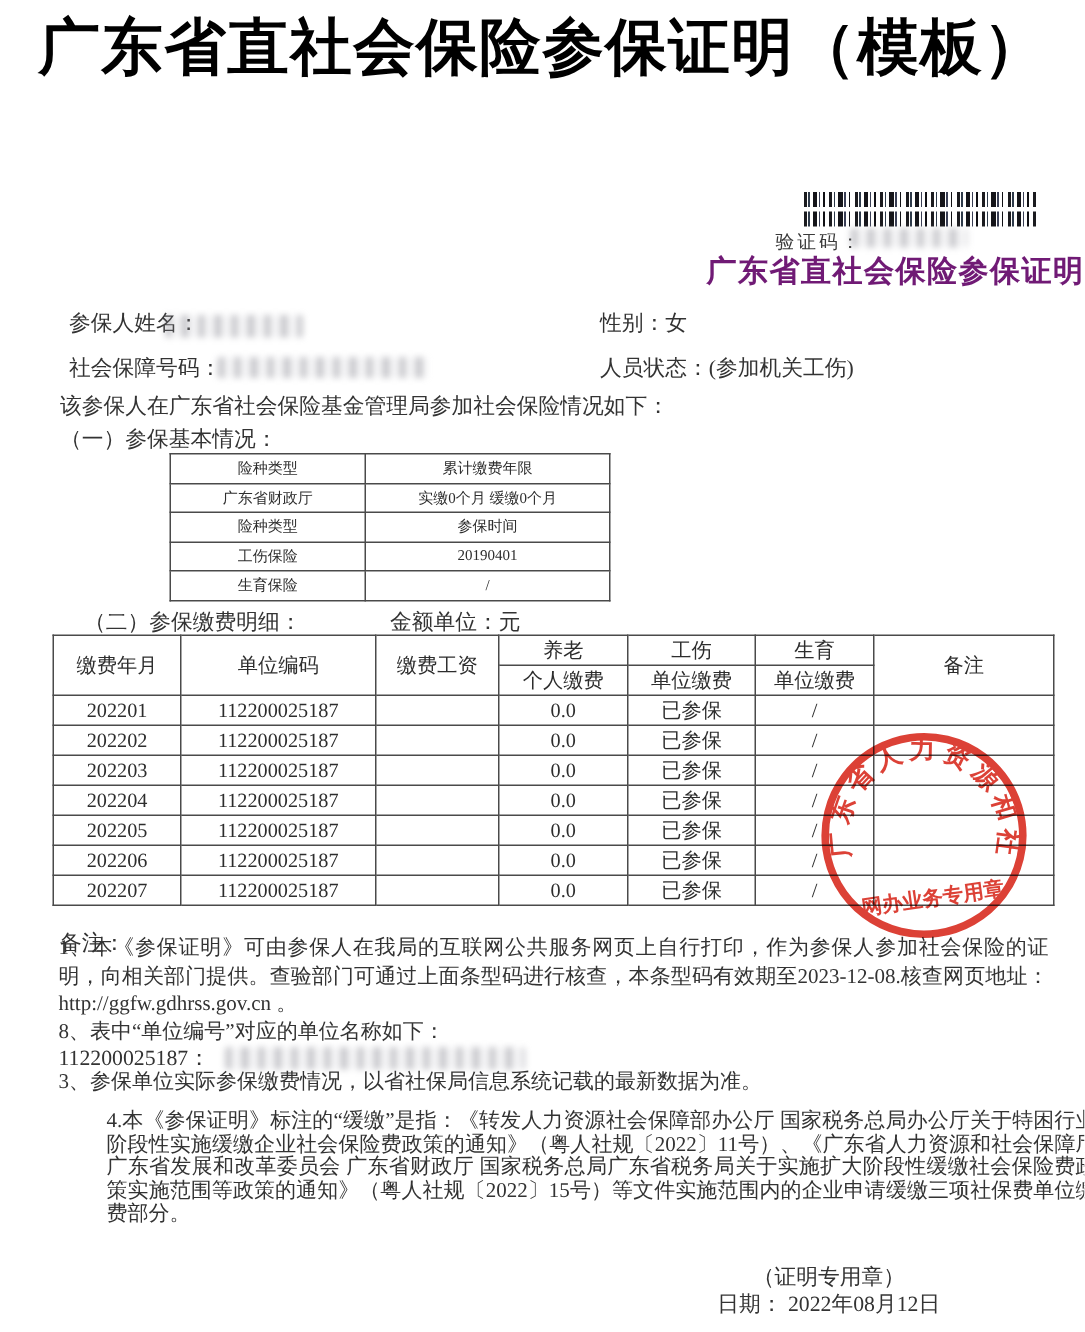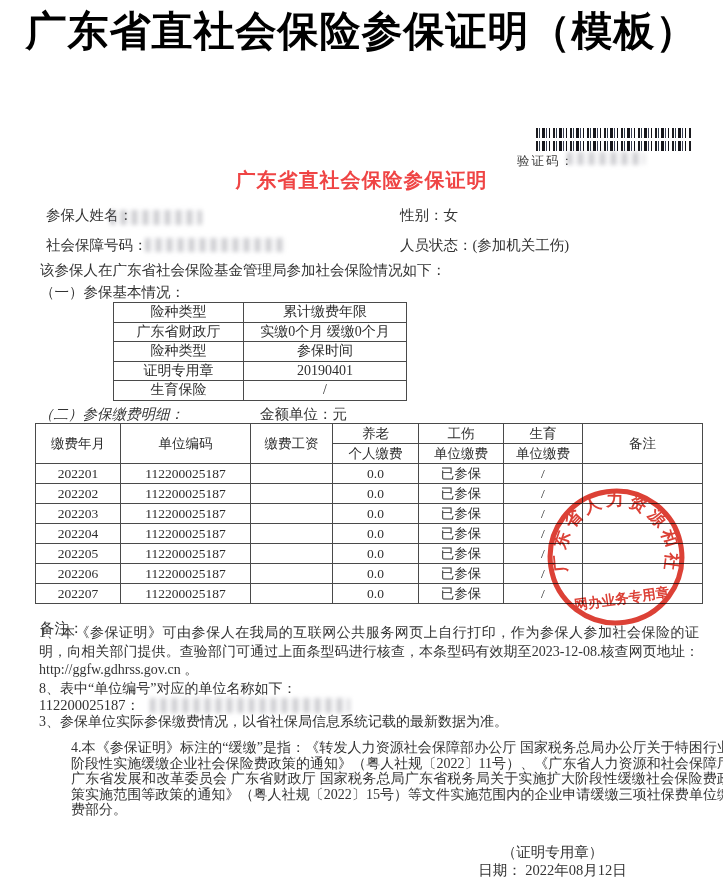--- a/index.html
+++ b/index.html
@@ -16,28 +16,28 @@
   }
   .barcode {
     position:absolute; left:536px; width:156px; height:10px;
     background:repeating-linear-gradient(90deg,
       #1b1b1f 0 2px, #fff 2px 3px, #2e3a4a 3px 4px, #fff 4px 6px,
       #15151a 6px 9px, #fff 9px 10px, #3a3f55 10px 11px, #fff 11px 13px,
       #101014 13px 14px, #fff 14px 17px);
   }
   .bc1 { top:128px; } .bc2 { top:141px; }
   .verify-line { position:absolute; left:517px; top:153px; font-size:12.5px; color:#3a3a3a; letter-spacing:2px; }
-  .doc-title { position:absolute; top:167px; left:0; right:0; text-align:center; font-size:20px; font-weight:bold; color:#ef4444; letter-spacing:1px; }
+  .doc-title { position:absolute; top:167px; left:0; right:0; text-align:right; font-size:20px; font-weight:bold; color:#701a75; letter-spacing:1px; }
   .tline { position:absolute; font-size:14.5px; color:#333; white-space:nowrap; }
   .redact { position:absolute; border-radius:2px; filter:blur(2px);
     background:repeating-linear-gradient(90deg, rgba(125,125,135,.40) 0 5px, rgba(190,190,200,.12) 5px 11px); }
   table { border-collapse:collapse; }
   th, td { border:1px solid #4a4a4a; text-align:center; font-weight:normal; color:#2d2d2d; padding:0 2px; overflow:hidden; white-space:nowrap; }
   .basic-table { position:absolute; left:113px; top:302px; width:293px; table-layout:fixed; }
-  .basic-table td { height:19.5px; font-size:14px; }
+  .basic-table td { height:19.5px; font-size:10px; }
   .detail-table { position:absolute; left:35px; top:423px; width:667px; table-layout:fixed; }
   .detail-table th, .detail-table td { height:20px; font-size:13.5px; }
   .note { position:absolute; left:39px; width:660px; font-size:14px; color:#333; text-align:justify; }
   .lh18 { line-height:18.5px; }
   .lh15 { line-height:15.6px;margin-left:32px; }
   .stamp-block { position:absolute; left:430px; top:843px; width:245px; text-align:center; font-size:14.5px; color:#333; line-height:18px; }
   .seal {
     position:absolute; left:540px; top:481px; width:152px; height:152px;
     transform:rotate(-8deg); mix-blend-mode:multiply; opacity:.92;
   }
@@ -79,31 +79,31 @@
         </tr>
         <tr>
           <td>广东省财政厅</td>
           <td>实缴0个月 缓缴0个月</td>
         </tr>
         <tr>
           <td>险种类型</td>
           <td>参保时间</td>
         </tr>
         <tr>
-          <td>证明专用章</td>
+          <td>工伤保险</td>
           <td>20190401</td>
         </tr>
         <tr>
           <td>生育保险</td>
           <td>/</td>
         </tr>
       </tbody>
   </table>
 
-  <div class="tline" style="left:39px; top:405px;font-style:italic;">（二）参保缴费明细：</div>
+  <div class="tline" style="left:56px; top:405px;">（二）参保缴费明细：</div>
   <div class="tline" style="left:260px; top:405px;">金额单位：元</div>
 
   <table class="detail-table">
     <colgroup>
       <col style="width:85px">
         <col style="width:130px">
         <col style="width:82px">
       <col style="width:86px">
         <col style="width:85px">
         <col style="width:79px">

